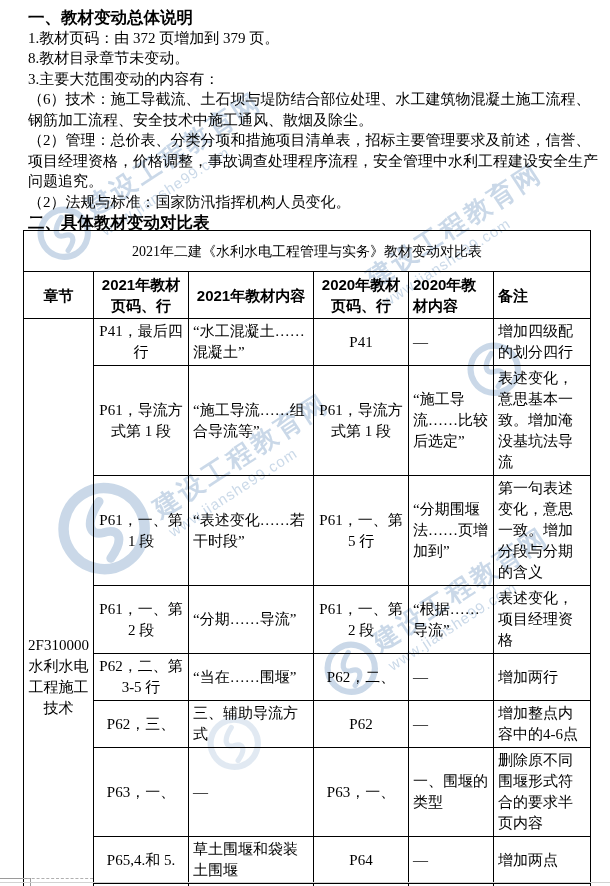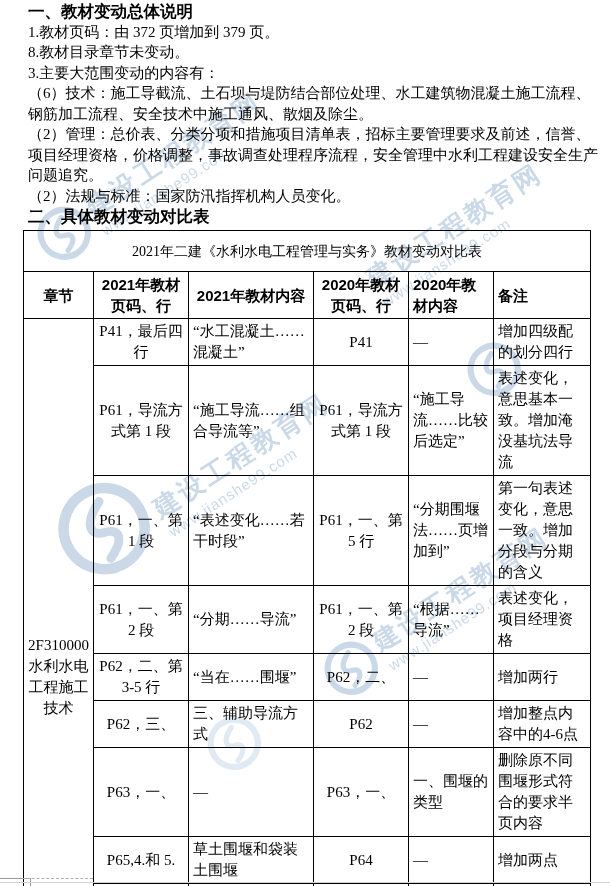--- a/index.html
+++ b/index.html
@@ -4,21 +4,21 @@
 <style>
   html,body { margin:0; padding:0; }
   body {
     width:610px; height:886px; background:#ffffff; color:#000;
     font-family:"Liberation Serif","DejaVu Serif",serif;
     position:relative; overflow:hidden;
   }
   
   .intro {
     position:relative; z-index:2; box-sizing:border-box;
-    height:230px; padding:1px 6px 0 28px;
+    height:230px; padding:7px 6px 0 28px;
     font-size:15px; line-height:20.5px;
   }
   .intro p { margin:0; }
   .intro .h {
     font-weight:bold; font-size:16.5px;
     font-family:"Liberation Sans","DejaVu Sans",sans-serif;
   }
   
   table.cmp {
     position:relative; z-index:2;

